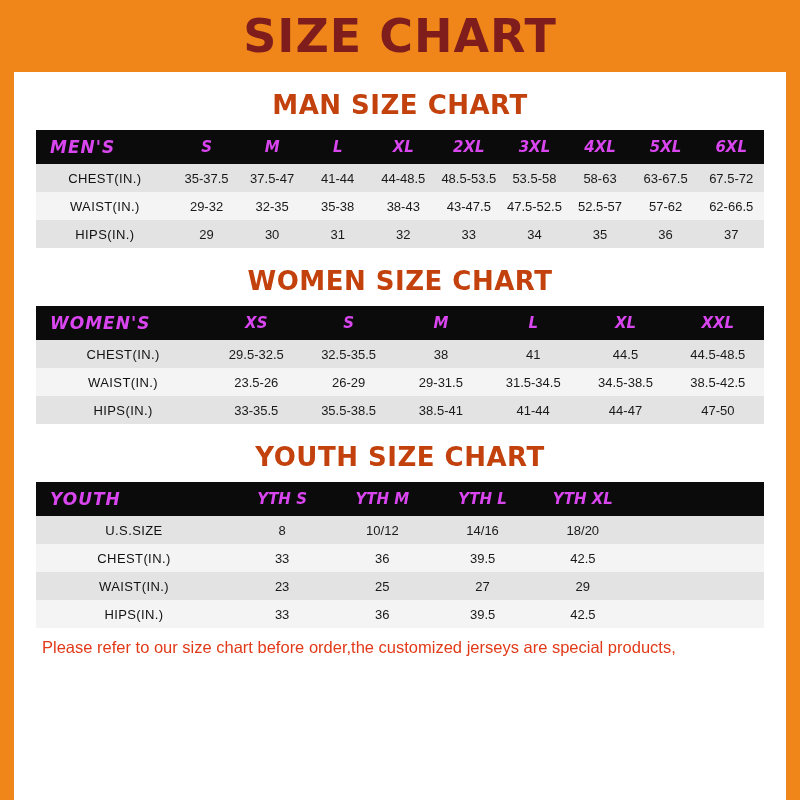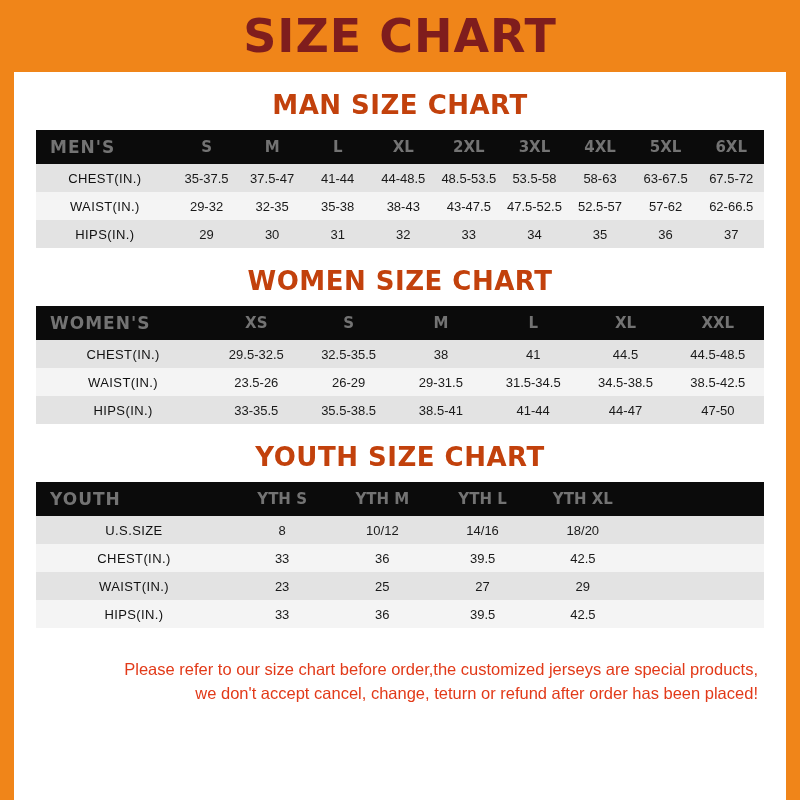--- a/index.html
+++ b/index.html
@@ -56,50 +56,51 @@
   table.size th, table.size td {
     text-align: center;
     font-size: 13px;
     color: #1a1a1a;
     padding: 0;
     height: 28px;
     font-weight: normal;
   }
   table.size thead th {
     background: #0b0b0b;
-    color: #737373;
+    color: #d946ef;
     font-weight: bold;
     font-size: 15px;
     height: 34px;
     font-family: "DejaVu Sans", sans-serif;
+    font-style: italic;
   }
   table.size thead th.rowlabel {
     text-align: left;
     padding-left: 14px;
     font-size: 17px;
     letter-spacing: 1px;
   }
   table.size tbody tr.odd td {
     background: #e3e3e3;
   }
   table.size tbody tr.even td {
     background: #f4f4f4;
   }
   table.size tbody td.rowlabel {
     font-size: 13px;
     letter-spacing: 0.4px;
     color: #111111;
     margin-left: 16px;
   }
   .footnote {
-    margin: 30px 6px 0 6px;
+    margin: 8px 6px 0 6px;
     color: #E23A19;
     font-size: 16.5px;
     line-height: 1.45;
-    text-align: right;
+    text-align: left;
   }
   .footnote div {
     white-space: nowrap;
   }
 </style>
 </head>
 <body>
 
 <div class="page">
 
@@ -252,17 +253,16 @@
           <td>36</td>
           <td>39.5</td>
           <td>42.5</td>
           <td></td>
         </tr>
       </tbody>
     </table>
 
     <div class="footnote">
       <div>Please refer to our size chart before order,the customized jerseys are special products,</div>
-      <div>we don't accept cancel, change, teturn or refund after order has been placed!</div>
     </div>
 
   </div>
 </div>
 
 </body></html>

